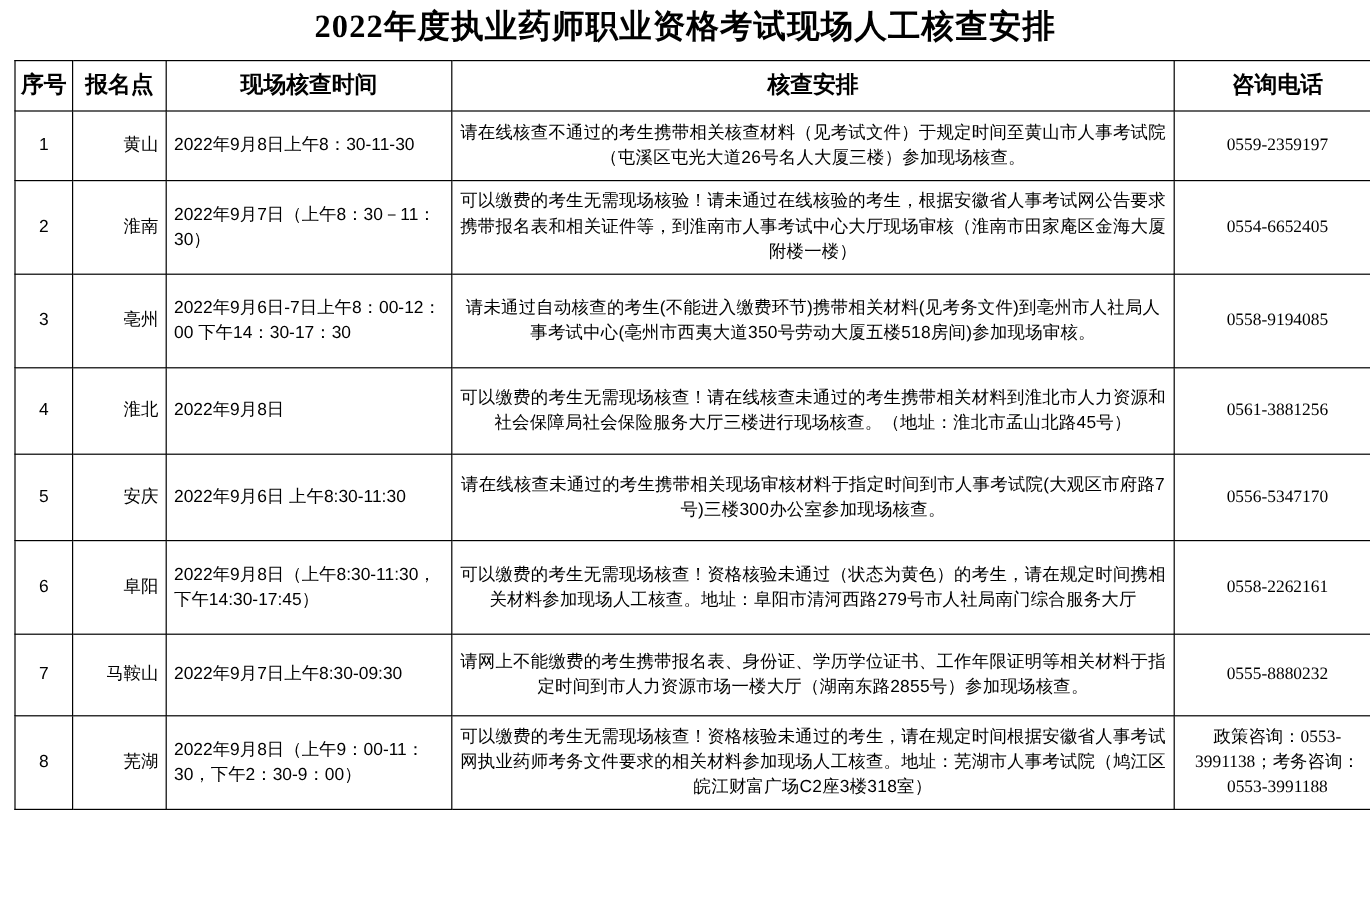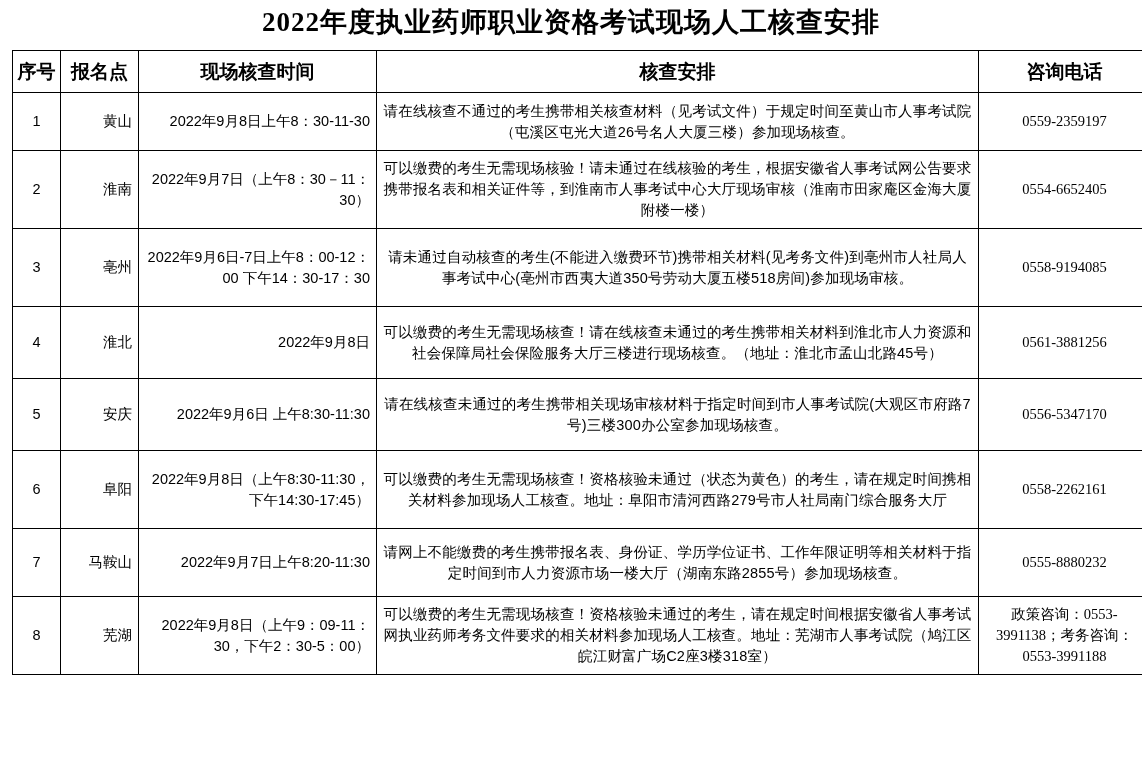--- a/index.html
+++ b/index.html
@@ -50,21 +50,21 @@
   }
   
   col.c-idx   { width: 48px; }
   col.c-site  { width: 78px; }
   col.c-time  { width: 238px; }
   col.c-arr   { width: 602px; }
   col.c-tel   { width: 172px; }
 
   td.idx  { text-align: center; font-size: 15px; }
   td.site { text-align: right; font-size: 17px; }
-  td.time { text-align: right; font-size: 14.5px; }
+  td.time { text-align: left; font-size: 14.5px; }
   td.arr  { text-align: center; font-size: 15px; letter-spacing: .2px; }
   td.tel  { text-align: center; font-size: 14.5px; font-family: Liberation Serif, serif; }
 
   .row-h1 { height: 58px; }
   .row-h2 { height: 78px; }
   .row-h3 { height: 78px; }
   .row-h4 { height: 72px; }
   .row-h5 { height: 72px; }
   .row-h6 { height: 78px; }
   .row-h7 { height: 68px; }
@@ -133,27 +133,27 @@
       <tr class="row-h6">
         <td class="idx">6</td>
         <td class="site">阜阳</td>
         <td class="time">2022年9月8日（上午8:30-11:30，下午14:30-17:45）</td>
         <td class="arr">可以缴费的考生无需现场核查！资格核验未通过（状态为黄色）的考生，请在规定时间携相关材料参加现场人工核查。地址：阜阳市清河西路279号市人社局南门综合服务大厅</td>
         <td class="tel">0558-2262161</td>
       </tr>
       <tr class="row-h7">
         <td class="idx">7</td>
         <td class="site">马鞍山</td>
-        <td class="time">2022年9月7日上午8:20-11:30</td>
+        <td class="time">2022年9月7日上午8:30-09:30</td>
         <td class="arr">请网上不能缴费的考生携带报名表、身份证、学历学位证书、工作年限证明等相关材料于指定时间到市人力资源市场一楼大厅（湖南东路2855号）参加现场核查。</td>
         <td class="tel">0555-8880232</td>
       </tr>
       <tr class="row-h8">
         <td class="idx">8</td>
         <td class="site">芜湖</td>
-        <td class="time">2022年9月8日（上午9：09-11：30，下午2：30-5：00）</td>
+        <td class="time">2022年9月8日（上午9：00-11：30，下午2：30-9：00）</td>
         <td class="arr">可以缴费的考生无需现场核查！资格核验未通过的考生，请在规定时间根据安徽省人事考试网执业药师考务文件要求的相关材料参加现场人工核查。地址：芜湖市人事考试院（鸠江区皖江财富广场C2座3楼318室）</td>
         <td class="tel">政策咨询：0553-3991138；考务咨询：0553-3991188</td>
       </tr>
     </tbody>
   </table>
 
 </div>
 
 </body></html>

